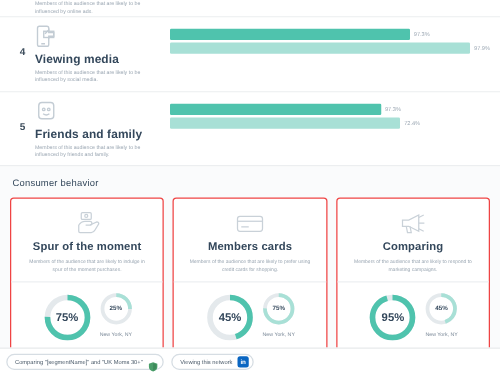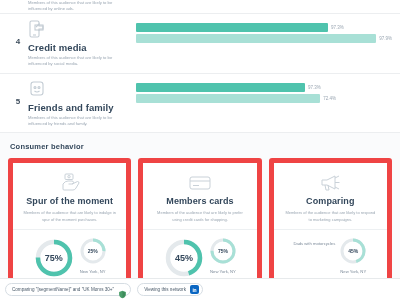--- a/index.html
+++ b/index.html
@@ -38,28 +38,28 @@
 
   .bars { flex: 1; padding-top: 4px; }
   .bar-line { display: flex; align-items: center; height: 9px; margin-bottom: 2px; }
   .bar { height: 9px; border-radius: 1px; }
   .bar-a { background: #4fc3ad; }
   .bar-b { background: #a8e0d6; }
   .bar-val { font-size: 4.5px; color: #9aa6b2; margin-left: 3px; white-space: nowrap; }
 
   
   .section-title {
-    font-size: 7.5px; color: #33475b; font-weight: bold;
+    font-size: 7.5px; color: #33475b; font-weight: normal;
     padding: 9px 24px 7px 10px; letter-spacing: .2px;
   }
   .cards { display: flex; gap: 7px; padding: 0 8px; }
   .card {
     flex: 1;
     background: #fff;
-    border: 5px solid #ef4444;
+    border: 1px solid #ef4444;
     border-radius: 3px;
     padding: 8px 6px 7px 6px;
     text-align: center;
   }
   .card-icon { height: 22px; color: #c3ccd4; display: flex; align-items: center; justify-content: center; }
   .card-title {
     font-size: 9px; font-weight: bold; color: #33475b;
     margin: 3px 0 4px 0; letter-spacing: .1px;
   }
   .card-desc { font-size: 4px; line-height: 1.6; color: #9aa6b2; padding: 0 4px 6px 4px; }
@@ -124,21 +124,21 @@
       <div class="rank">4</div>
       <div class="row-label">
         <div class="row-icon">
           <svg width="18" height="20" viewBox="0 0 18 20" fill="none" stroke="#c3ccd4" stroke-width="1.1">
             <rect x="2" y="2" width="9" height="16" rx="1.5"></rect>
             <line x1="5" y1="16" x2="8" y2="16"></line>
             <rect x="7" y="6" width="8" height="5" fill="#fff"></rect>
             <polyline points="8,8 11,5 11,7 15,7 15,10 11,10 11,12"></polyline>
           </svg>
         </div>
-        <div class="row-title">Credit media</div>
+        <div class="row-title">Viewing media</div>
         <div class="row-desc">Members of this audience that are likely to be influenced by social media.</div>
       </div>
       <div class="bars">
         <div class="bar-line">
           <div class="bar bar-a" style="width:75%"></div>
           <span class="bar-val">97.3%</span>
         </div>
         <div class="bar-line">
           <div class="bar bar-b" style="width:99%"></div>
           <span class="bar-val">97.9%</span>
@@ -256,20 +256,27 @@
           <line x1="17" y1="10.5" x2="21.5" y2="10.5"></line>
           <line x1="17" y1="15" x2="21" y2="17"></line>
           <path d="M7 13 L8 18 L11 18 L10 13"></path>
         </svg>
       </div>
       <div class="card-title">Comparing</div>
       <div class="card-desc">Members of the audience that are likely to respond to marketing campaigns.</div>
       <div class="card-divider"></div>
       <div class="gauges">
         <div class="gauge g-big">
+          <div class="ring">
+            <svg width="42" height="42" viewBox="0 0 42 42">
+              <circle cx="21" cy="21" r="16" fill="none" stroke="#e4e9ec" stroke-width="4.5"></circle>
+              <circle cx="21" cy="21" r="16" fill="none" stroke="#4fc3ad" stroke-width="4.5" stroke-dasharray="95.5 100.5" stroke-linecap="butt"></circle>
+            </svg>
+            <div class="ring-val">95%</div>
+          </div>
           <div class="gauge-label">Dads with motorcycles</div>
         </div>
         <div class="gauge g-small">
           <div class="ring">
             <svg width="28" height="28" viewBox="0 0 28 28">
               <circle cx="14" cy="14" r="11" fill="none" stroke="#e4e9ec" stroke-width="3"></circle>
               <circle cx="14" cy="14" r="11" fill="none" stroke="#a8e0d6" stroke-width="3" stroke-dasharray="31.1 69.1" stroke-linecap="butt"></circle>
             </svg>
             <div class="ring-val">45%</div>
           </div>

